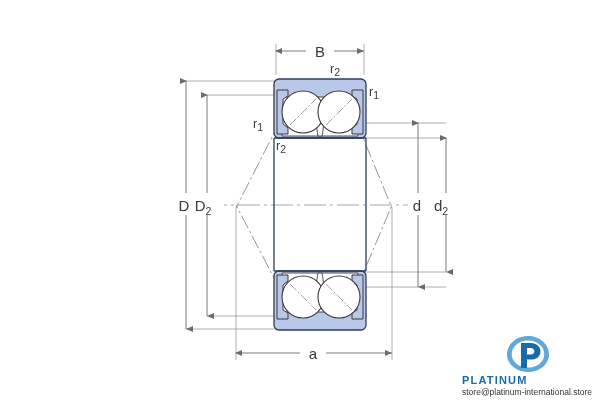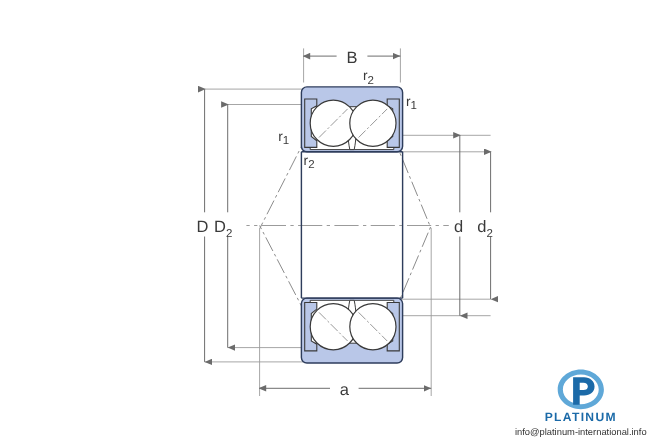--- a/index.html
+++ b/index.html
@@ -36,21 +36,21 @@
   }
   .sub {
     font-size: 10.5px;
   }
   .brand-wrap {
     position: absolute;
     right: 6px;
     bottom: 2px;
     width: 132px;
     height: 64px;
-    text-align: center;
+    text-align: left;
   }
   .brand-name {
     font-family: "Liberation Sans", sans-serif;
     font-size: 11px;
     font-weight: bold;
     letter-spacing: 1.2px;
     color: #1b6aa8;
     margin: 0;
     line-height: 12px;
   }
@@ -236,16 +236,16 @@
 
   <div class="brand-wrap">
     <svg class="logo-mark" viewBox="0 0 46 40">
       <path d="M23,2 C11.5,2 2,10.2 2,20.2 C2,30.2 11.5,38 23,38 C34.5,38 44,30.2 44,20.2 C44,10.2 34.5,2 23,2 Z
                M23,6.5 C32,6.5 39.3,12.6 39.3,20.2 C39.3,27.8 32,33.6 23,33.6 C14,33.6 6.7,27.8 6.7,20.2
                C6.7,12.6 14,6.5 23,6.5 Z" fill="#5fa8d8"></path>
       <path d="M16,9 L26,9 C31.5,9 35.5,12.6 35.5,17.4 C35.5,22.2 31.5,25.6 26,25.6 L22,25.6 L22,34 L16,34 Z
                M22,14 L22,20.6 L25.4,20.6 C27.8,20.6 29.4,19.3 29.4,17.3 C29.4,15.3 27.8,14 25.4,14 Z" fill="#1b6aa8"></path>
     </svg>
     <p class="brand-name">PLATINUM</p>
-    <p class="brand-email">info@platinum-international.info</p>
+    <p class="brand-email">store@platinum-international.store</p>
   </div>
 
 </div>
 
 </body></html>

